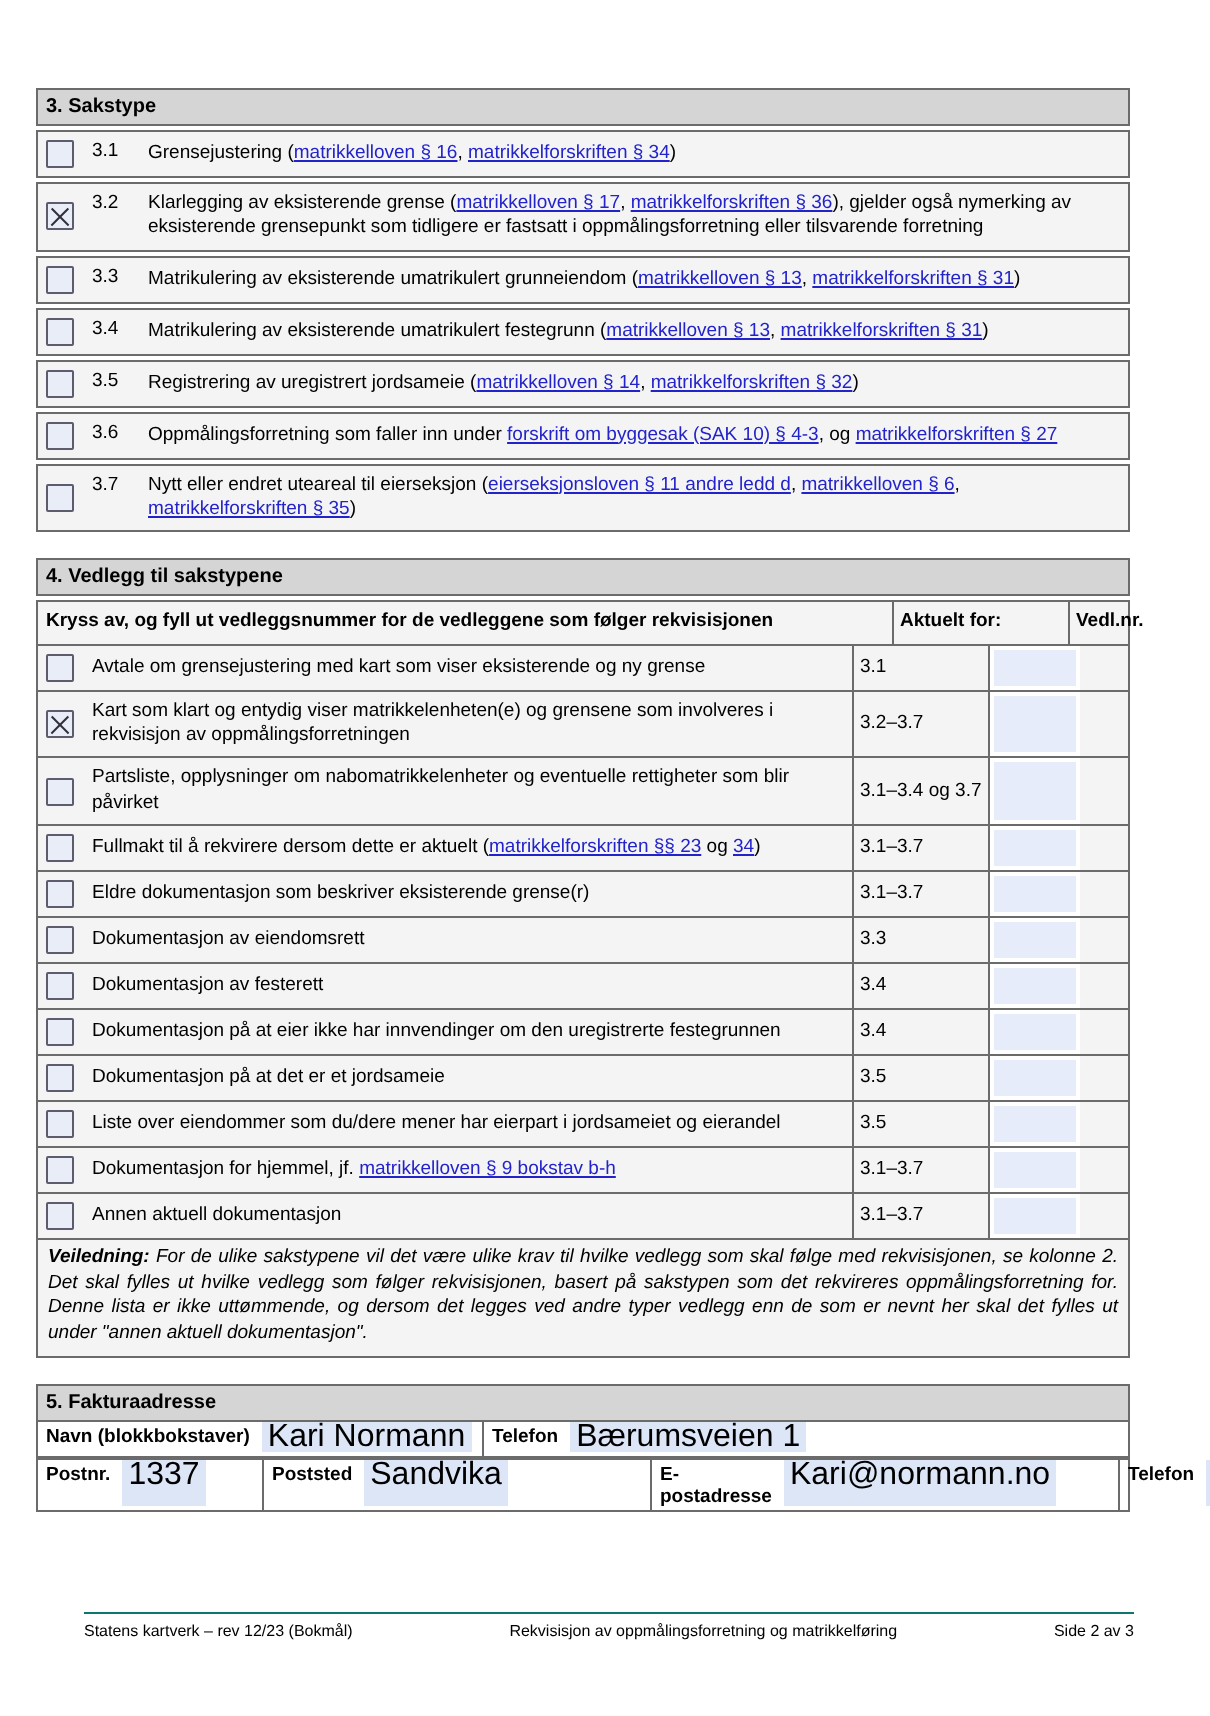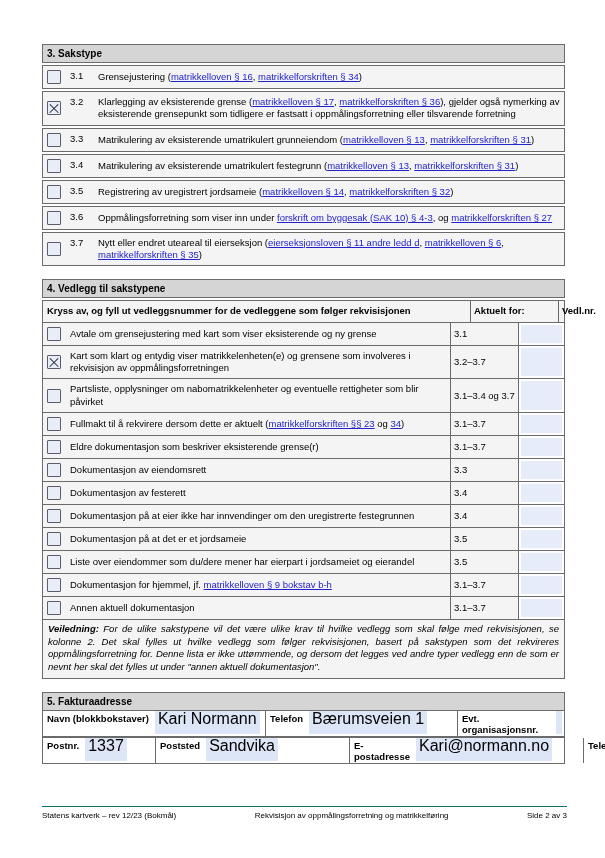--- a/index.html
+++ b/index.html
@@ -1,18 +1,18 @@
 <!DOCTYPE html>
 <html><head>
 <meta charset="utf-8">
 <style>
   html,body{margin:0;padding:0;background:#ffffff;}
   .page{position:relative;width:605px;height:858px;background:#ffffff;
         font-family:"Liberation Sans",sans-serif;color:#000;box-sizing:border-box;
-        padding:44px 40px 0 42px;overflow:hidden;}
+        padding:44px 40px 0 18px;overflow:hidden;}
   .section{margin-bottom:13px;}
   .sec-header{background:#d5d5d5;border:1px solid #6b6b6b;font-weight:bold;
               font-size:10px;padding:2px 4px;line-height:1.3;}
   
   .s3-row{border:1px solid #6b6b6b;background:#f4f4f4;display:flex;align-items:center;
           padding:4px 4px;margin-top:2px;font-size:9.5px;line-height:1.3;}
   .checkbox{width:12px;height:12px;background:#e9edf8;border:1px solid #5c5c6e;
             flex:0 0 auto;position:relative;border-radius:1px;}
   .checkbox.checked::before,.checkbox.checked::after{content:"";position:absolute;
             left:0px;right:0px;top:50%;height:1.2px;background:#2f2f3a;}
@@ -77,21 +77,21 @@
           <span class="rowtext"><span>Matrikulering av eksisterende umatrikulert festegrunn (</span><span class="link">matrikkelloven § 13</span><span>, </span><span class="link">matrikkelforskriften § 31</span><span>)</span></span>
         </div>
         <div class="s3-row">
           <span class="checkbox"></span>
           <span class="num">3.5</span>
           <span class="rowtext"><span>Registrering av uregistrert jordsameie (</span><span class="link">matrikkelloven § 14</span><span>, </span><span class="link">matrikkelforskriften § 32</span><span>)</span></span>
         </div>
         <div class="s3-row">
           <span class="checkbox"></span>
           <span class="num">3.6</span>
-          <span class="rowtext"><span>Oppmålingsforretning som viser inn under </span><span class="link">forskrift om byggesak (SAK 10) § 4-3</span><span>, og </span><span class="link">matrikkelforskriften § 27</span></span>
+          <span class="rowtext"><span>Oppmålingsforretning som faller inn under </span><span class="link">forskrift om byggesak (SAK 10) § 4-3</span><span>, og </span><span class="link">matrikkelforskriften § 27</span></span>
         </div>
         <div class="s3-row">
           <span class="checkbox"></span>
           <span class="num">3.7</span>
           <span class="rowtext"><span>Nytt eller endret uteareal til eierseksjon (</span><span class="link">eierseksjonsloven § 11 andre ledd d</span><span>, </span><span class="link">matrikkelloven § 6</span><span>, </span><span class="link">matrikkelforskriften § 35</span><span>)</span></span>
         </div>
       </div>
   </div>
 
   <div class="section">
@@ -230,24 +230,20 @@
     <div class="sec-header">5. Fakturaadresse</div>
     <div class="s5-grid s5-r1" style="display:grid;">
       <div class="s5-cell">
         <div class="f-label">Navn (blokkbokstaver)</div>
         <div class="f-input">Kari Normann</div>
       </div>
       <div class="s5-cell">
         <div class="f-label">Telefon</div>
         <div class="f-input">Bærumsveien 1</div>
       </div>
-      <div class="s5-cell">
-        <div class="f-label">Evt. organisasjonsnr.</div>
-        <div class="f-input"></div>
-      </div>
     </div>
     <div class="s5-grid s5-r2" style="display:grid;border-top:1px solid #6b6b6b;">
       <div class="s5-cell">
         <div class="f-label">Postnr.</div>
         <div class="f-input">1337</div>
       </div>
       <div class="s5-cell">
         <div class="f-label">Poststed</div>
         <div class="f-input">Sandvika</div>
       </div>

